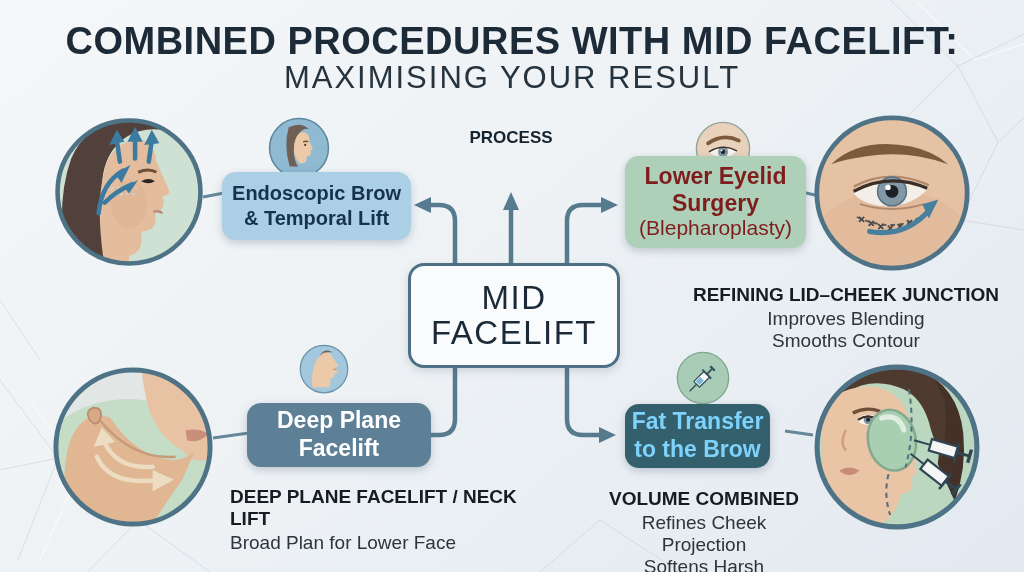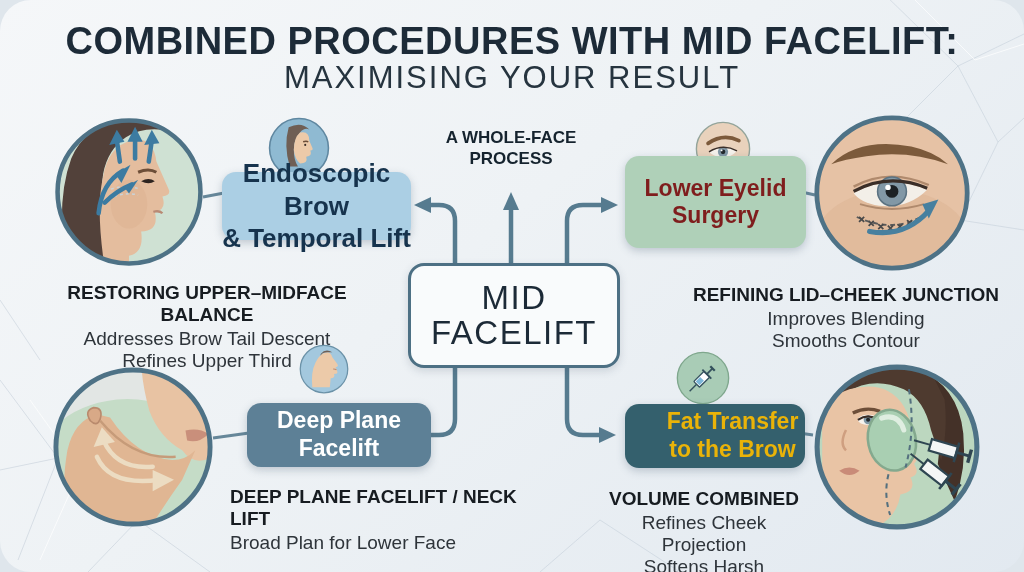--- a/index.html
+++ b/index.html
@@ -1,41 +1,41 @@
 <!DOCTYPE html>
 <html><head>
 <meta charset="utf-8">
 <style>
   html,body{margin:0;padding:0;background:#dfe6ec;}
   .canvas{position:relative;width:1024px;height:572px;overflow:hidden;
     background:linear-gradient(140deg,#f5f7f9 0%,#eef2f5 45%,#e2e9f0 100%);
-    font-family:"Liberation Sans",sans-serif;color:#1d2b38;border-radius:31px;}
+    font-family:"Liberation Sans",sans-serif;color:#1d2b38;}
   .abs{position:absolute;}
   .title1{top:20px;left:0;width:1024px;text-align:center;font-size:38px;font-weight:bold;
     letter-spacing:.5px;color:#1d2b38;}
   .title2{top:60px;left:0;width:1024px;text-align:center;font-size:31px;font-weight:400;
     letter-spacing:2px;color:#26343f;}
   .caption{left:425px;top:128px;width:172px;text-align:center;font-weight:bold;
     font-size:17px;line-height:1.22;color:#15232e;}
   .center-box{left:408px;top:263px;width:206px;height:99px;background:#f9fbfc;
     border:3.5px solid #4d7084;border-radius:16px;display:flex;flex-direction:column;
     align-items:center;justify-content:center;font-weight:normal;font-size:33px;
     letter-spacing:1.5px;line-height:1.05;color:#1c2a37;box-shadow:0 3px 8px rgba(60,80,100,.18);}
   .label{border-radius:14px;display:flex;flex-direction:column;align-items:center;
     justify-content:center;text-align:center;font-weight:bold;
     box-shadow:0 3px 8px rgba(70,90,110,.28);}
   .label-brow{left:222px;top:172px;width:189px;height:68px;background:#abcfe4;color:#16334d;
-    font-size:26px;line-height:1.25;}
+    font-size:20px;line-height:1.25;}
   .label-eyelid{left:625px;top:156px;width:181px;height:92px;background:#afd0b8;color:#7f1d1d;
     font-size:23px;line-height:1.16;}
   .label-eyelid .paren{font-weight:400;font-size:21px;}
   .label-deep{left:247px;top:403px;width:184px;height:64px;background:#5d8096;color:#ffffff;
     font-size:23px;line-height:1.2;}
-  .label-fat{left:625px;top:404px;width:145px;height:64px;background:#34606d;color:#eab308;
-    font-size:23px;line-height:1.2;padding-left:35px;}
+  .label-fat{left:625px;top:404px;width:145px;height:64px;background:#34606d;color:#7dd3fc;
+    font-size:23px;line-height:1.2;}
   .desc{font-size:19px;line-height:1.16;color:#2e343a;}
   .desc .h{font-weight:bold;color:#171c21;margin-bottom:2px;}
   .desc-tl{left:20px;top:282px;width:374px;text-align:center;}
   .desc-tr{left:666px;top:284px;width:360px;text-align:center;}
   .desc-bl{left:230px;top:486px;width:300px;text-align:left;}
   .desc-br{left:598px;top:488px;width:212px;text-align:center;}
   .chip{border-radius:50%;}
   svg{display:block;}
   .overlay{left:0;top:0;pointer-events:none;}
 </style>
@@ -75,21 +75,20 @@
     </g>
     <g fill="none" stroke="#567b8f" stroke-width="3" opacity="0.9">
       <path d="M203,197 L224,193"></path>
       <path d="M797,191 L815,195"></path>
       <path d="M213,438 L249,433"></path>
       <path d="M785,431 L813,435"></path>
     </g>
   </svg>
 
   <div class="abs caption">
-    <div>A WHOLE-FACE</div>
     <div>PROCESS</div>
   </div>
   <div class="abs center-box">
     <div>MID</div>
     <div>FACELIFT</div>
   </div>
 
   <svg class="abs" style="left:53px;top:116px" width="152" height="152" viewBox="0 0 100 100">
     <defs>
         <clipPath id="cp1">
@@ -134,41 +133,37 @@
       <path d="M34,24 Q37,23 39,24" stroke="#6d4e38" stroke-width="1.4" fill="none"></path>
       <circle cx="36" cy="27" r="1" fill="#3a2e28"></circle>
     </svg>
   </div>
 
   <div class="abs label label-brow">
     <div>Endoscopic Brow</div>
     <div>&amp; Temporal Lift</div>
   </div>
 
-  <div class="abs desc desc-tl">
-    <div class="h">RESTORING UPPER–MIDFACE BALANCE</div>
-    <div>Addresses Brow Tail Descent</div>
-    <div>Refines Upper Third</div>
-  </div>
 
   <div class="abs chip" style="left:695px;top:121px">
     <svg width="56" height="56" viewBox="0 0 60 60">
       <circle cx="30" cy="30" r="28.5" fill="#e9d2bc" stroke="#93a49a" stroke-width="1.5"></circle>
       <path d="M14,24 Q30,13 47,21" stroke="#7c5a3b" stroke-width="4" fill="none" stroke-linecap="round"></path>
       <path d="M15,33 Q30,24 45,32 Q38,40 28,39 Q20,38 15,33 Z" fill="#f6f2ec"></path>
       <circle cx="30" cy="33" r="5.5" fill="#8298a6"></circle>
       <circle cx="30" cy="33" r="2.5" fill="#22282c"></circle>
       <circle cx="28.5" cy="31.5" r="1" fill="#ffffff"></circle>
       <path d="M15,33 Q30,24 45,32" stroke="#3a2e28" stroke-width="1.6" fill="none"></path>
     </svg>
   </div>
 
   <div class="abs label label-eyelid">
     <div>Lower Eyelid</div>
     <div>Surgery</div>
+    <div class="paren">(Blepharoplasty)</div>
   </div>
 
   <svg class="abs" style="left:812px;top:113px" width="160" height="160" viewBox="0 0 100 100">
     <defs>
         <clipPath id="cp2">
           <circle cx="50" cy="50" r="47"></circle>
         </clipPath>
       </defs>
     <circle cx="50" cy="50" r="47" fill="#e6c2a5"></circle>
     <g clip-path="url(#cp2)">

